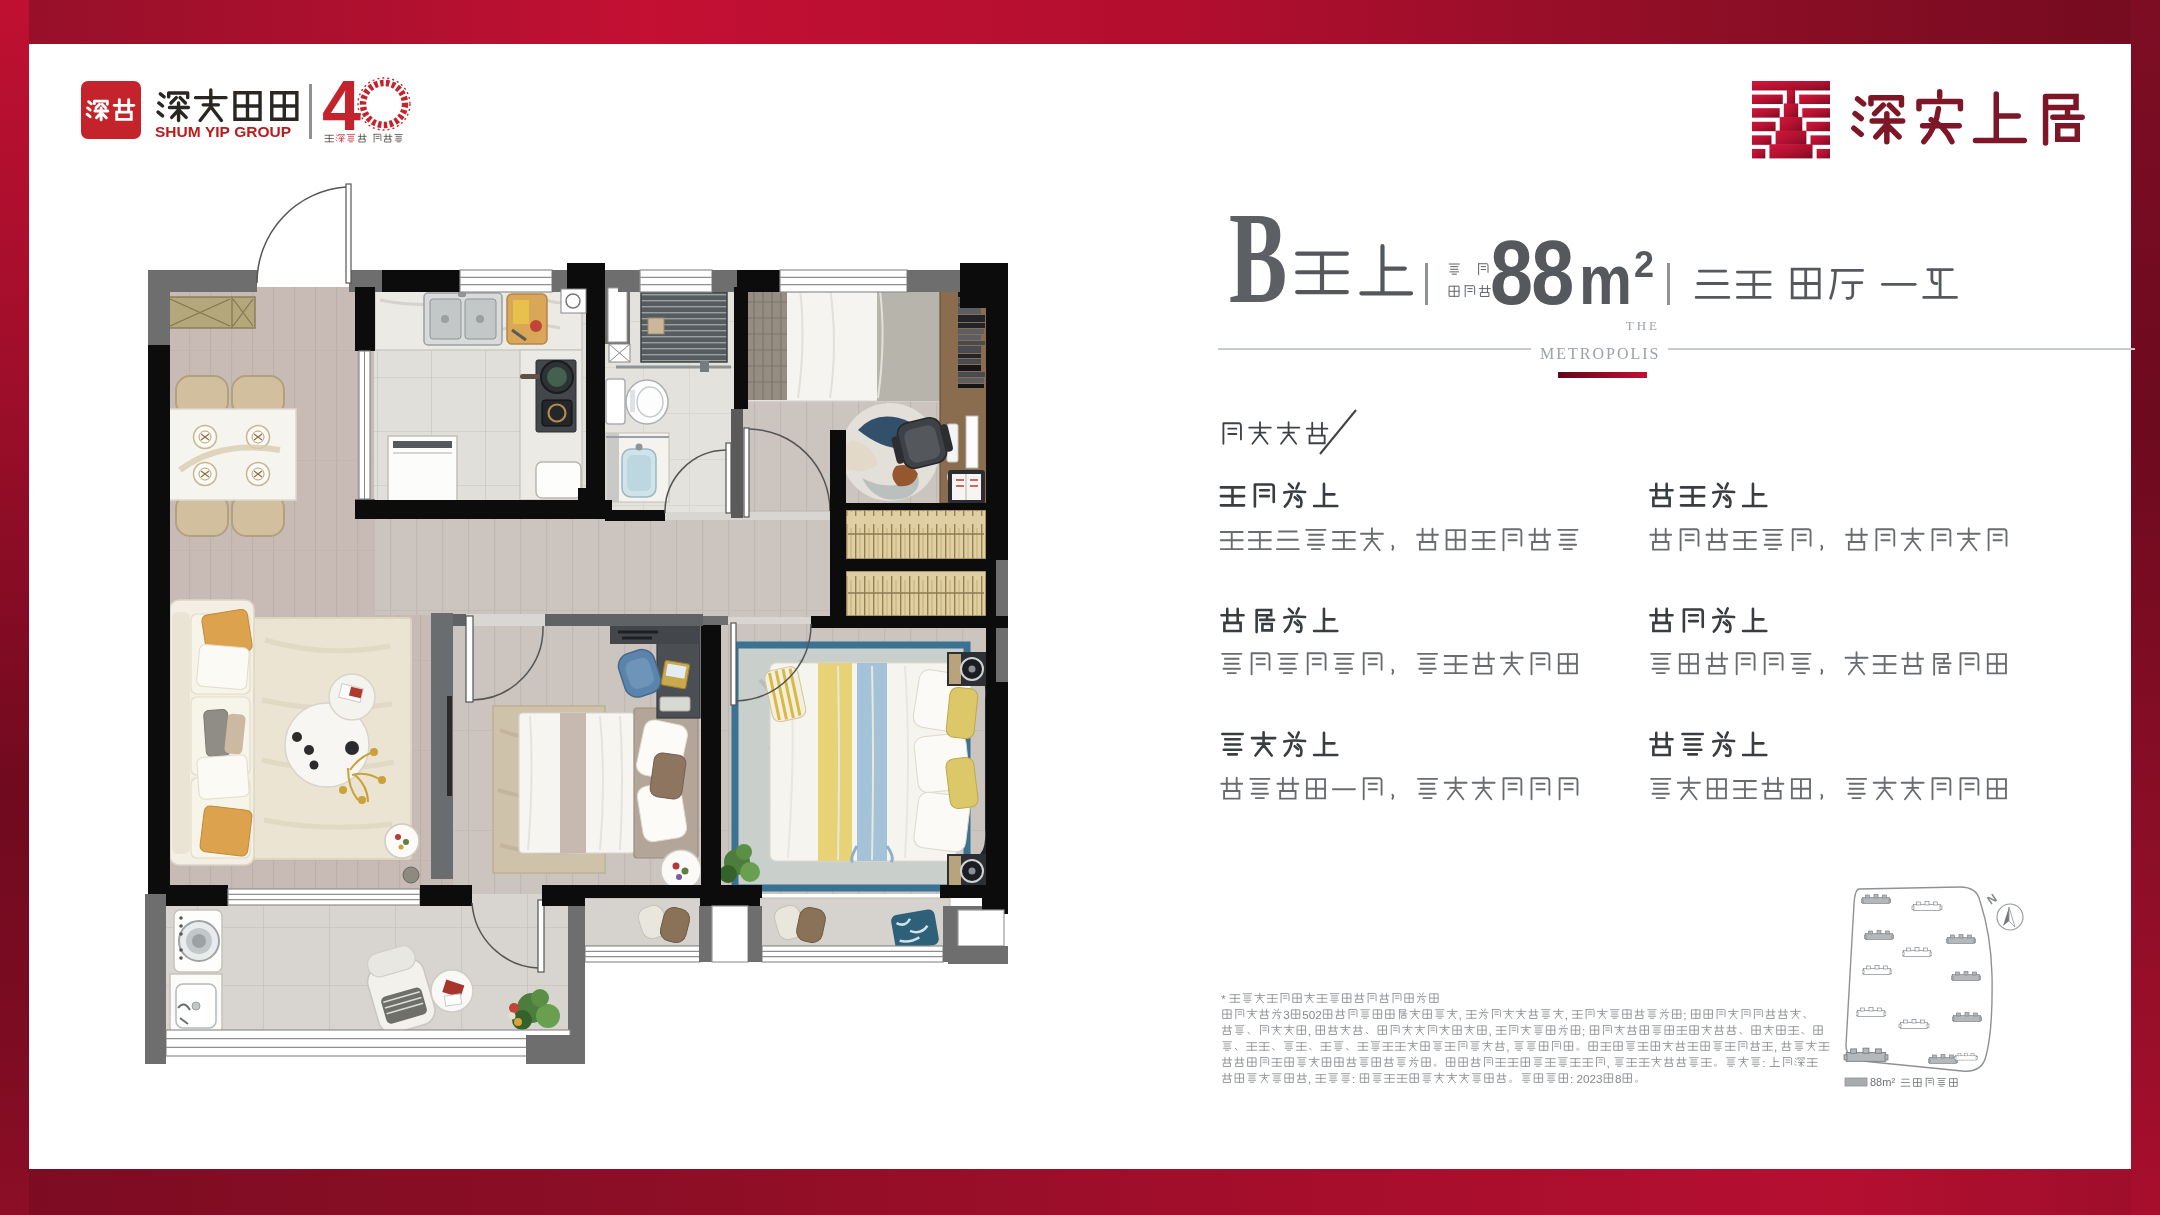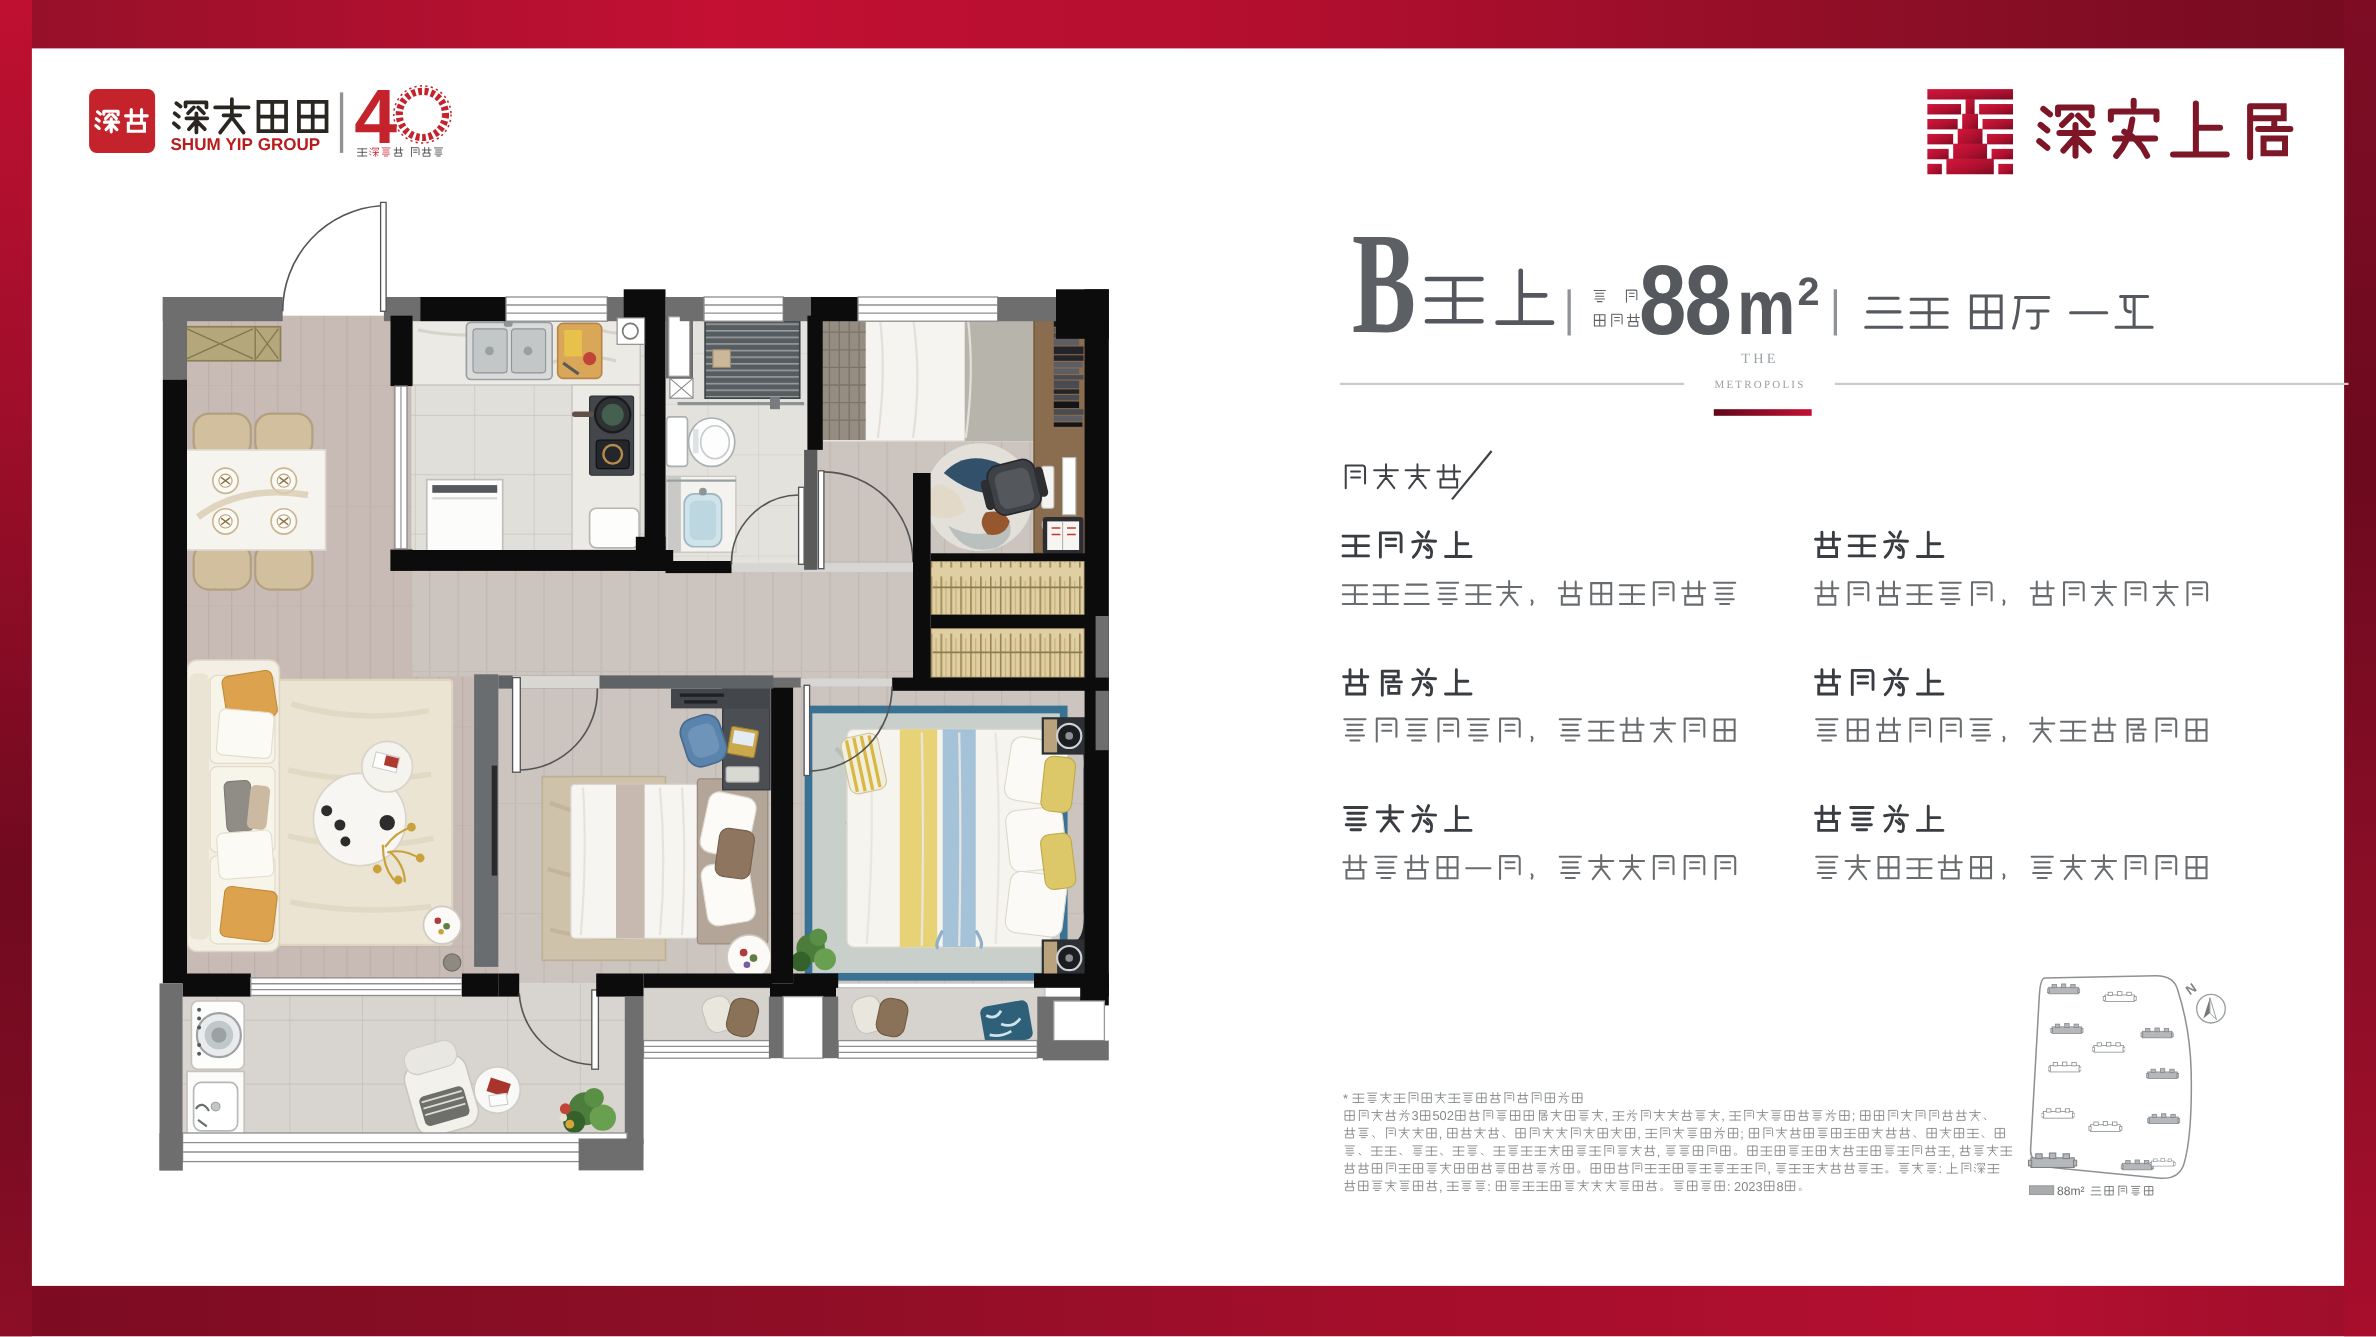--- a/index.html
+++ b/index.html
@@ -173,23 +173,23 @@
     <use href="#k1" x="41.3" y="-0.46" width="41" height="45.92" stroke-width="6.8" style="color:#55595d"></use>
     <text x="82.6" y="37.3" font-size="39.4" font-weight="normal" fill="#55595d" font-family="Liberation Sans, sans-serif"> </text>
     <use href="#k2" x="93.2" y="-0.46" width="41" height="45.92" stroke-width="6.8" style="color:#55595d"></use>
     <use href="#cTing" x="134.5" y="-0.46" width="41" height="45.92" stroke-width="6.8" style="color:#55595d"></use>
     <text x="175.8" y="37.3" font-size="39.4" font-weight="normal" fill="#55595d" font-family="Liberation Sans, sans-serif"> </text>
     <use href="#cYi" x="186.3" y="-0.46" width="41" height="45.92" stroke-width="6.8" style="color:#55595d"></use>
     <use href="#cWeiG" x="227.6" y="-0.46" width="41" height="45.92" stroke-width="6.8" style="color:#55595d"></use>
   </svg>
 <div class="abs" style="left:1218px;top:348px;width:313px;height:1.5px;background:#c8cbcd"></div>
 <div class="abs" style="left:1668px;top:348px;width:467px;height:1.5px;background:#c8cbcd"></div>
-<div class="abs" style="left:1540px;top:318px;width:120px;text-align:center;font-family:'Liberation Serif',serif;color:#9ba1a5">
+<div class="abs" style="left:1540px;top:318px;width:120px;text-align:right;font-family:'Liberation Serif',serif;color:#9ba1a5">
     <div style="font-size:13px;letter-spacing:3px">THE</div>
-    <div style="font-size:10px;letter-spacing:2px;margin-top:11px">METROPOLIS</div>
+    <div style="font-size:16px;letter-spacing:2px;margin-top:11px">METROPOLIS</div>
   </div>
 <div class="abs" style="left:1558px;top:372px;width:89px;height:5.5px;background:linear-gradient(90deg,#60081a,#c30f33)"></div>
 <svg style="position:absolute;left:1218px;top:418px;" width="121" height="38" viewBox="0 0 121 38">
     <use href="#k5" x="0.0" y="0.38" width="27" height="30.24" stroke-width="6.8" style="color:#3e4246"></use>
     <use href="#k3" x="28.5" y="0.38" width="27" height="30.24" stroke-width="6.8" style="color:#3e4246"></use>
     <use href="#k3" x="57.1" y="0.38" width="27" height="30.24" stroke-width="6.8" style="color:#3e4246"></use>
     <use href="#k6" x="85.6" y="0.38" width="27" height="30.24" stroke-width="6.8" style="color:#3e4246"></use>
   </svg>
 
 <svg class="abs" style="left:1316px;top:406px" width="44" height="50" viewBox="0 0 44 50">

